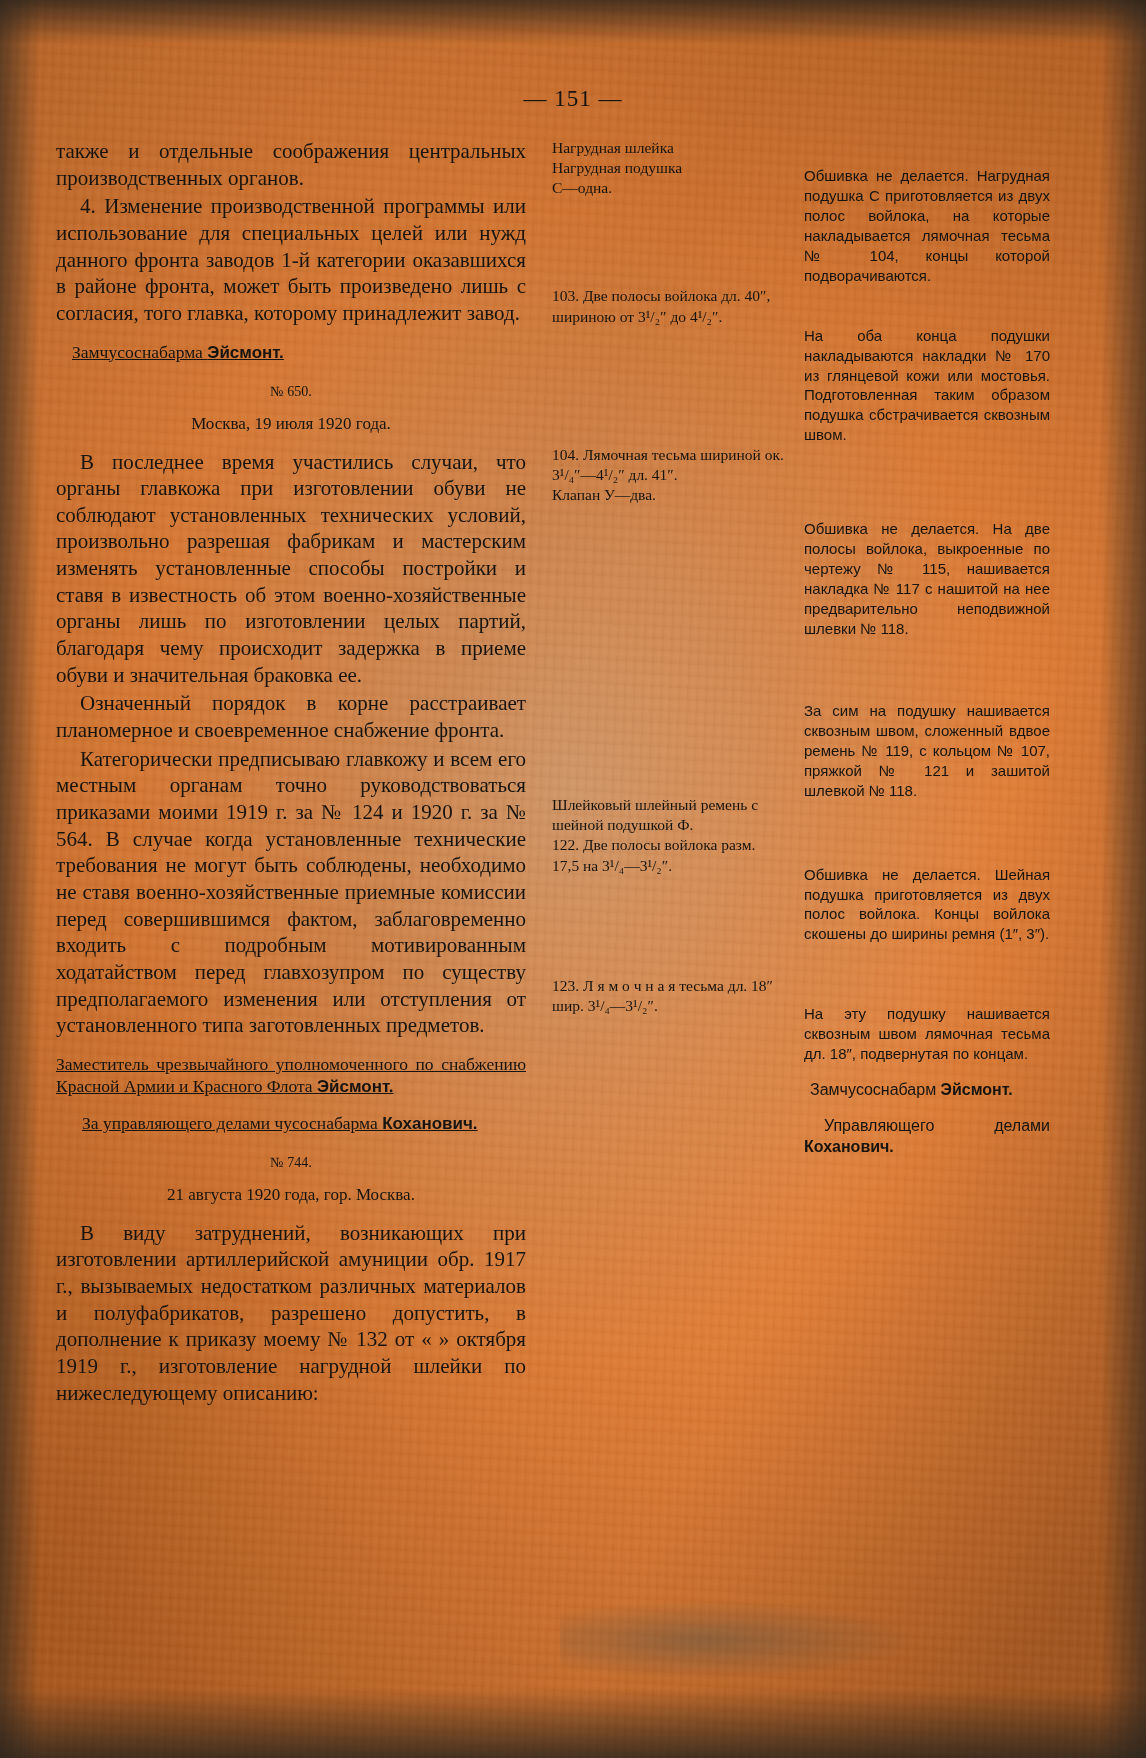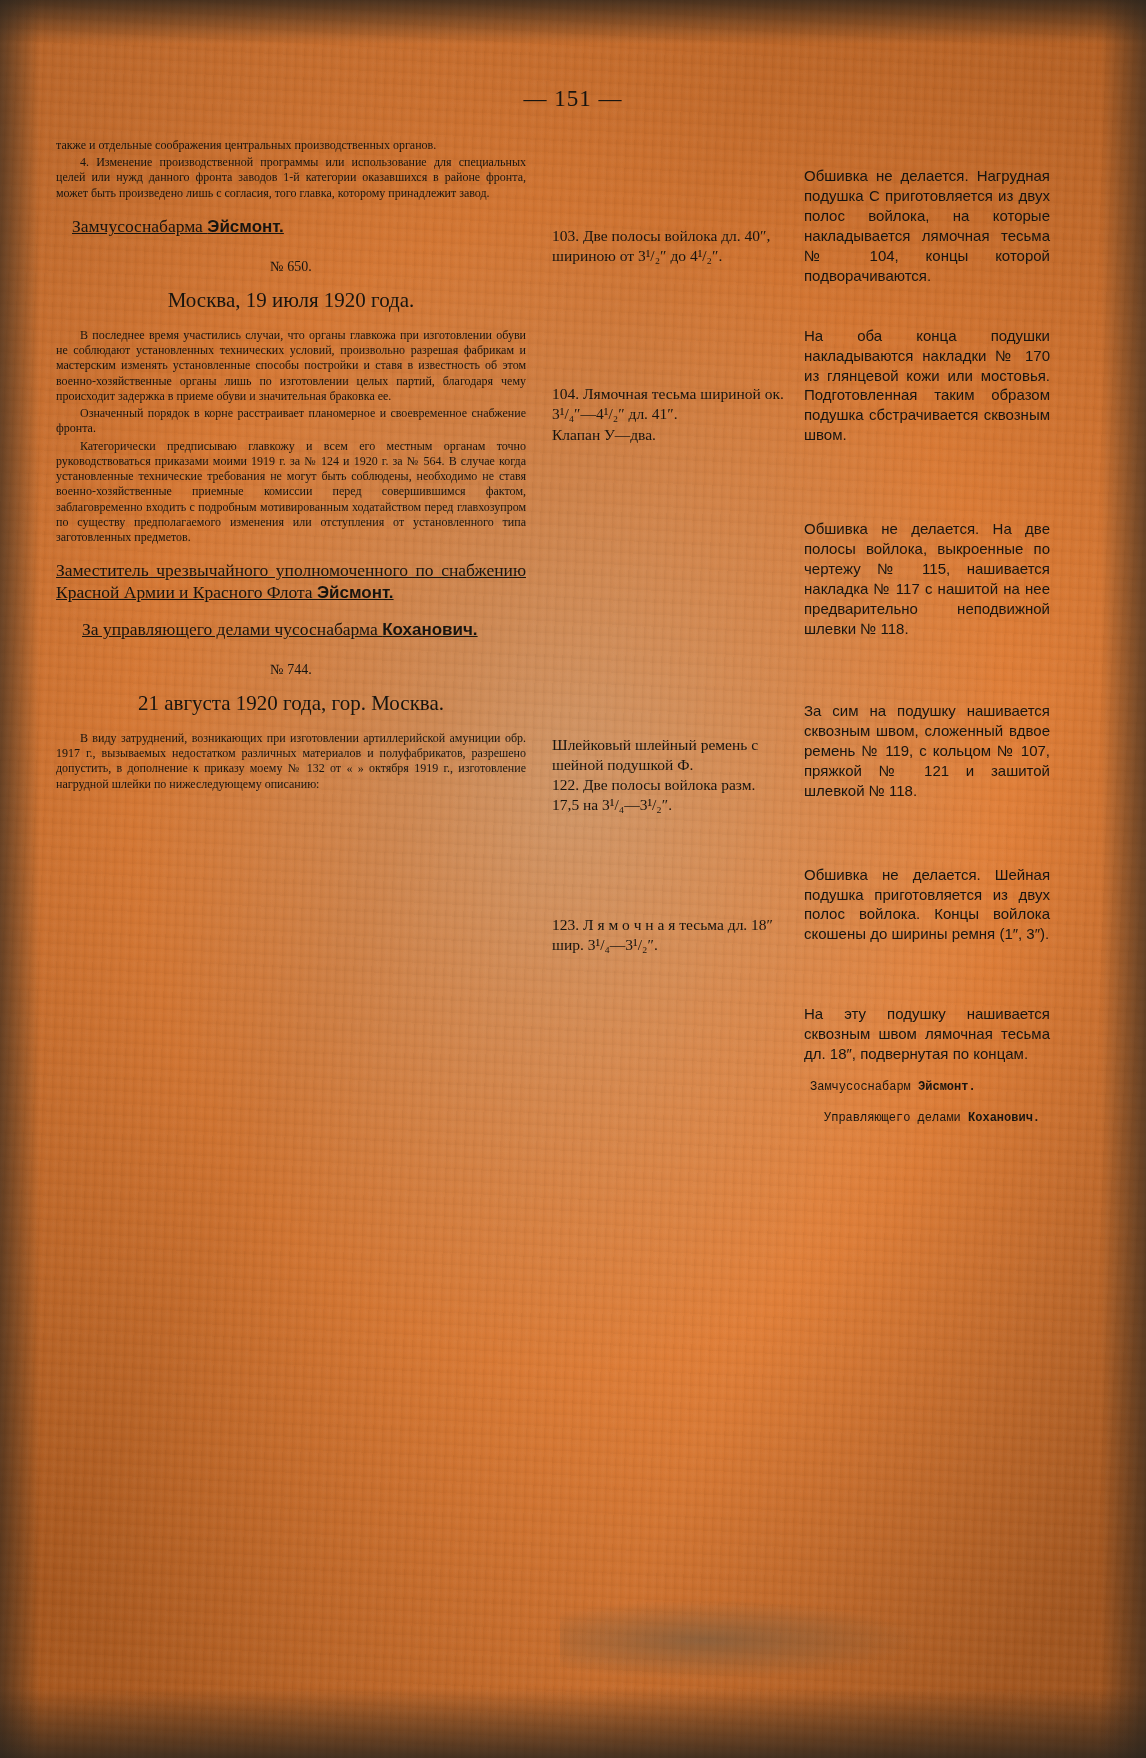--- a/index.html
+++ b/index.html
@@ -82,21 +82,21 @@
   .col-mid {
     width: 232px;
     padding: 0 8px;
   }
   .col-right {
     width: 246px;
     padding-left: 12px;
   }
   p {
     margin: 0 0 2px 0;
-    font-size: 12px;
+    font-size: 21px;
     line-height: 1.27;
     text-align: justify;
     text-indent: 24px;
     font-family: "Liberation Serif", serif;
   }
   .noind { text-indent: 0; }
   .bold { font-weight: bold; font-family: "Liberation Sans", sans-serif; font-size: 17px; }
   .sig {
     font-size: 17.5px;
     margin: 14px 0 10px 0;
@@ -104,21 +104,21 @@
     text-decoration: underline;
   }
   .numhead {
     text-align: center;
     font-size: 14px;
     margin: 20px 0 12px 0;
     text-indent: 0;
   }
   .dateline {
     text-align: center;
-    font-size: 21px;
+    font-size: 17px;
     margin: 0 0 14px 0;
     text-indent: 0;
   }
   .mid-block {
     font-size: 15.5px;
     line-height: 1.3;
     margin: 0 0 10px 0;
     text-indent: 0;
     text-align: left;
     font-family: "Liberation Serif", serif;
@@ -135,22 +135,22 @@
   .right-block.sp { margin-top: 36px; }
   .note {
     font-family: "Liberation Sans", sans-serif;
     font-size: 15.5px;
     line-height: 1.35;
     text-indent: 26px;
     margin-top: 42px;
     text-align: justify;
   }
   .sig2 {
-    font-family: Liberation Mono, monospace;
-    font-size: 12px;
+    font-family: Liberation Sans, sans-serif;
+    font-size: 16px;
     margin-top: 16px;
     text-indent: 6px;
   }
   .sig2 b { font-weight: bold; }
   .bottom-smudge {
     position:absolute;
     left: 560px; bottom: 78px; width: 360px; height: 80px;
     background: radial-gradient(ellipse at 40% 50%, rgba(90,85,72,0.5), rgba(120,115,100,0) 70%);
     z-index: 3;
     pointer-events:none;
@@ -195,20 +195,23 @@
           <span>За управляющего делами чусоснабарма </span><span class="bold">Коханович.</span>
         </p>
 
         <p class="numhead">№ 744.</p>
         <p class="dateline">21 августа 1920 года, гор. Москва.</p>
 
         <p>В виду затруднений, возникающих при изготовлении артиллерийской амуниции обр. 1917 г., вызываемых недостатком различных материалов и полуфабрикатов, разрешено допустить, в дополнение к приказу моему № 132 от «  » октября 1919 г., изготовление нагрудной шлейки по нижеследующему описанию:</p>
       </div>
 
       <div class="col-mid">
+        <p class="mid-block" style="white-space:pre-line;">Нагрудная шлейка
+Нагрудная подушка
+С—одна.</p>
         <p class="mid-block sp" style="white-space:pre-line; margin-top:88px;">103.  Две полосы войлока дл. 40″, шириною от 3¹/₂″ до 4¹/₂″.</p>
         <p class="mid-block sp" style="white-space:pre-line; margin-top:118px;">104.  Лямочная тесьма шириной ок. 3¹/₄″—4¹/₂″ дл. 41″.
 Клапан У—два.</p>
         <p class="mid-block sp" style="white-space:pre-line; margin-top:290px;">Шлейковый шлейный ремень с шейной подушкой Ф.
 122.  Две полосы войлока разм. 17,5 на 3¹/₄—3¹/₂″.</p>
         <p class="mid-block sp" style="white-space:pre-line; margin-top:100px;">123.  Л я м о ч н а я тесьма дл. 18″ шир. 3¹/₄—3¹/₂″.</p>
       </div>
 
       <div class="col-right">
         <p class="right-block" style="margin-top:28px;">Обшивка не делается. Нагрудная подушка С приготовляется из двух полос войлока, на которые накладывается лямочная тесьма № 104, концы которой подворачиваются.</p>

